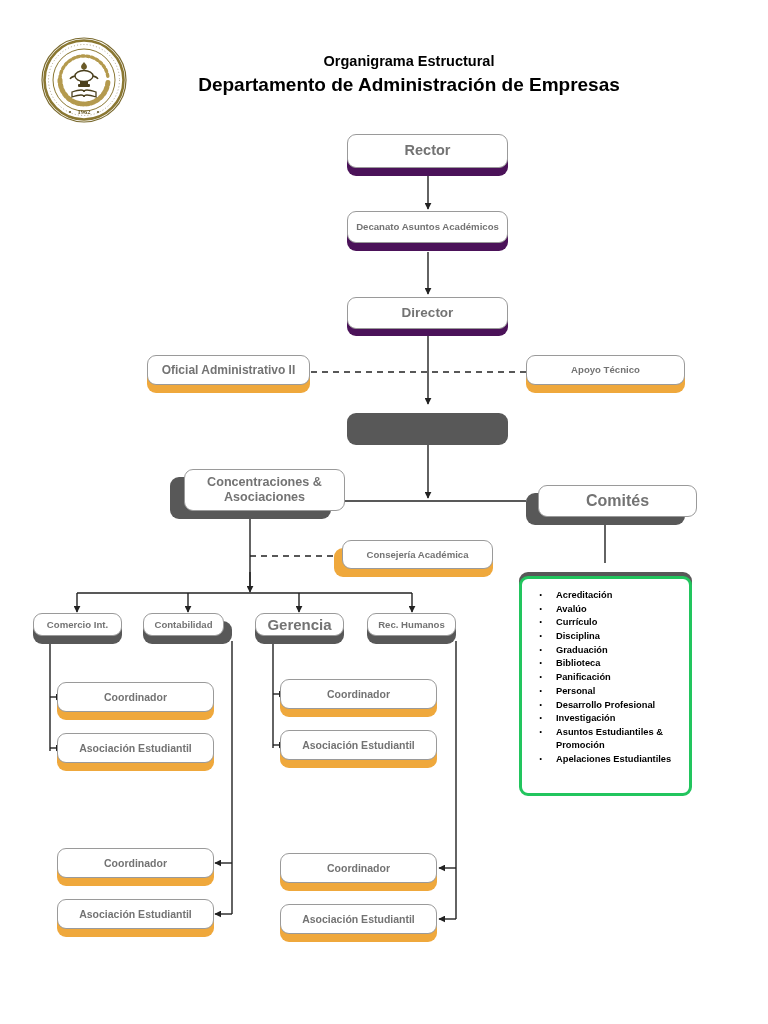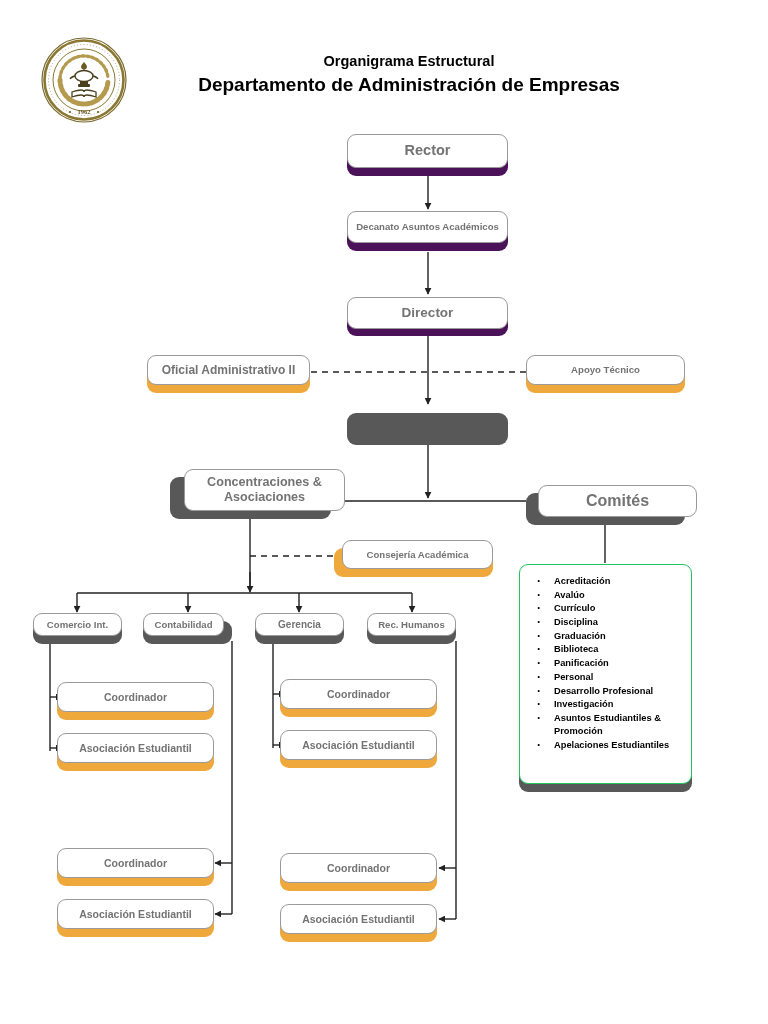--- a/index.html
+++ b/index.html
@@ -73,23 +73,24 @@
   .slab.purple { background: #4B1259; }
   .slab.gray   { background: #585858; }
   .slab.orange { background: #EFA83C; }
 
   
   .panel {
     position: absolute;
     z-index: 2;
     box-sizing: border-box;
     background: #ffffff;
-    border: 1px solid #22c55e;
+    border: 3px solid #22c55e;
     border-radius: 9px;
     padding: 10px 8px 8px 8px;
+    margin-top: 12px;
   }
   .panel ul {
     margin: 0;
     padding: 0 0 0 26px;
     list-style: none;
   }
   .panel li {
     position: relative;
     font-size: 9.3px;
     font-weight: bold;
@@ -240,21 +241,21 @@
     </ul>
   </div>
 
   <div class="slab gray" style="left:33px; top:621px; width:89px; height:23px;"></div>
   <div class="node" style="left:33px; top:613px; width:89px; height:23px; font-size:9.6px;">Comercio Int.</div>
 
   <div class="slab gray" style="left:143px; top:621px; width:89px; height:23px;"></div>
   <div class="node" style="left:143px; top:613px; width:81px; height:23px; font-size:9.6px;">Contabilidad</div>
 
   <div class="slab gray" style="left:255px; top:621px; width:89px; height:23px;"></div>
-  <div class="node" style="left:255px; top:613px; width:89px; height:23px; font-size:10px;">Gerencia</div>
+  <div class="node" style="left:255px; top:613px; width:89px; height:23px; font-size:15px;">Gerencia</div>
 
   <div class="slab gray" style="left:367px; top:621px; width:89px; height:23px;"></div>
   <div class="node" style="left:367px; top:613px; width:89px; height:23px; font-size:9.6px;">Rec. Humanos</div>
 
   <div class="slab orange" style="left:57px; top:690px; width:157px; height:30px;"></div>
   <div class="node" style="left:57px; top:682px; width:157px; height:30px; font-size:10.5px;">Coordinador</div>
 
   <div class="slab orange" style="left:57px; top:741px; width:157px; height:30px;"></div>
   <div class="node" style="left:57px; top:733px; width:157px; height:30px; font-size:10.5px;">Asociación Estudiantil</div>
 

